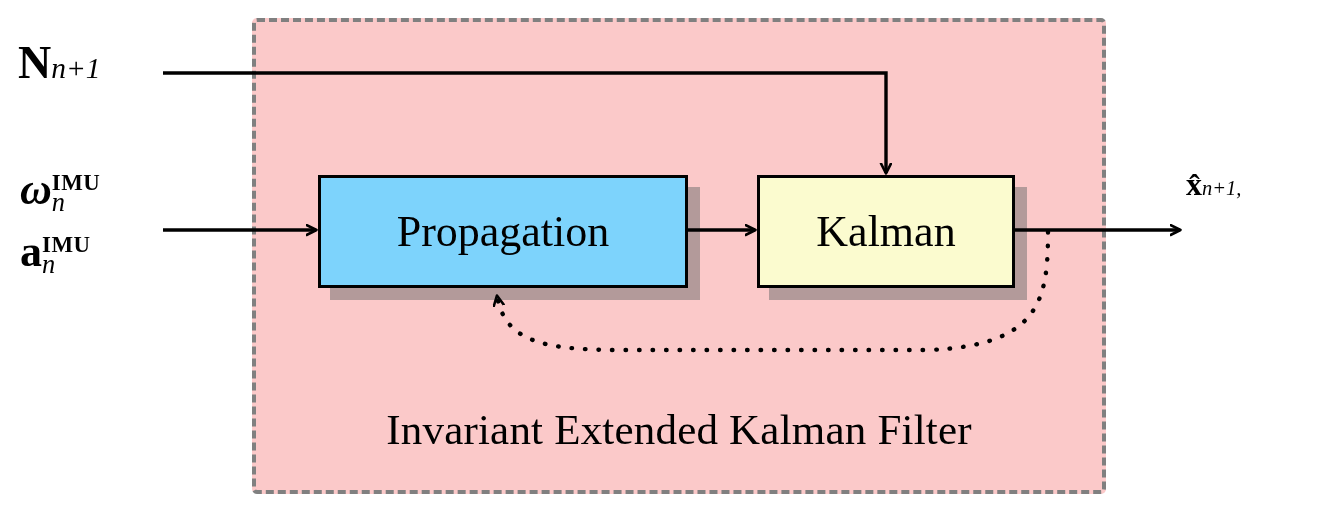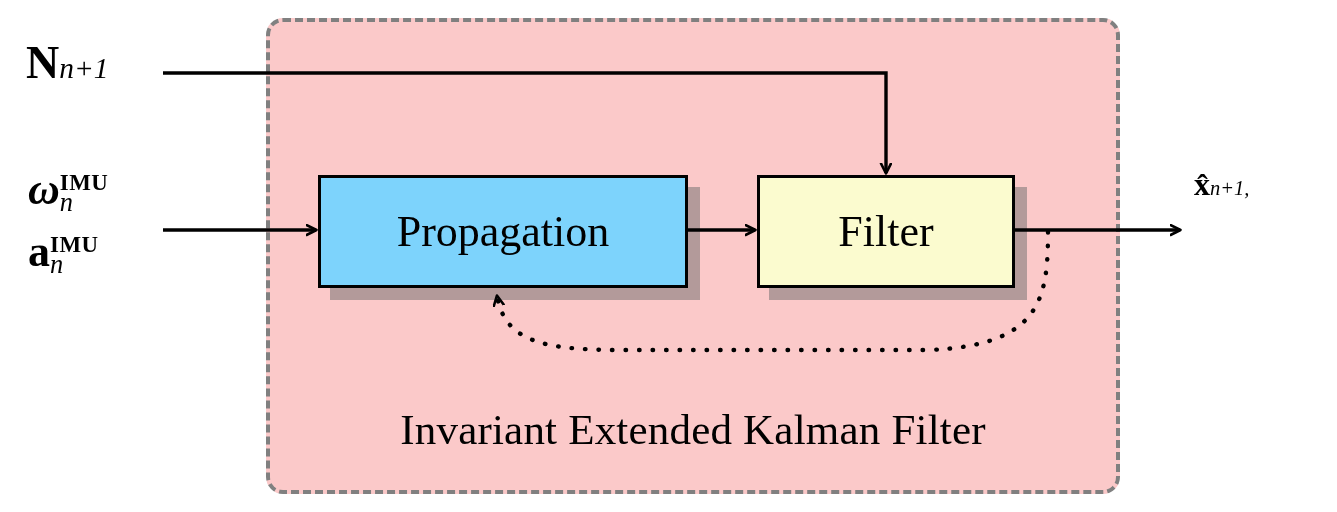--- a/index.html
+++ b/index.html
@@ -3,22 +3,22 @@
 <meta charset="utf-8">
 <style>
   html,body{margin:0;padding:0;background:#ffffff;}
   body{width:1337px;height:512px;position:relative;overflow:hidden;
        font-family:"Liberation Serif","DejaVu Serif",serif;color:#000;}
 
   #stage{position:absolute;inset:0;width:1337px;height:512px;}
 
   
   .panel{
-    position:absolute;left:266px;top:18px;width:854px;height:476px;
-    background:#fbc9c9;border:4px dashed #808080;border-radius:17px;
+    position:absolute;left:252px;top:18px;width:854px;height:476px;
+    background:#fbc9c9;border:4px dashed #808080;border-radius:5px;
     box-sizing:border-box;
   }
   .panel-title{
     position:absolute;left:0;right:0;top:386px;text-align:center;
     font-size:43px;line-height:1;letter-spacing:.2px;white-space:nowrap;
   }
 
   
   .block{
     position:absolute;box-sizing:border-box;border:3px solid #000;
@@ -27,21 +27,21 @@
   }
   .shadow{position:absolute;background:#b39a9a;z-index:3;}
 
   .block.prop{left:318px;top:175px;width:370px;height:113px;background:#7dd3fc;}
   .shadow.prop-sh{left:330px;top:187px;width:370px;height:113px;}
 
   .block.upd{left:757px;top:175px;width:258px;height:113px;background:#fbfbcf;}
   .shadow.upd-sh{left:769px;top:187px;width:258px;height:113px;}
 
   
-  .lbl{position:absolute;z-index:6;white-space:nowrap;line-height:1;margin-left:8px;}
+  .lbl{position:absolute;z-index:6;white-space:nowrap;line-height:1;}
   .mathb{font-weight:bold;font-style:normal;}
 
   .lbl-n{left:18px;top:40px;font-size:46px;}
   .lbl-imu{left:20px;top:168px;font-size:44px;}
   .lbl-out{left:1186px;top:168px;font-size:32px;}
 
   .stack-row{display:block;height:62px;}
   sup.sc{font-size:.52em;vertical-align:super;font-style:normal;font-weight:bold;letter-spacing:.5px;}
   sub.sc{font-size:.6em;vertical-align:sub;font-style:italic;font-weight:normal;}
   .subi{font-size:.64em;font-style:italic;font-weight:normal;vertical-align:baseline;}
@@ -59,21 +59,21 @@
     <div class="panel-title">Invariant Extended Kalman Filter</div>
   </div>
 
   <div class="shadow prop-sh"></div>
   <div class="shadow upd-sh"></div>
 
   <div class="block prop">
     <span>Propagation</span>
   </div>
   <div class="block upd">
-    <span>Filter</span>
+    <span>Kalman</span>
   </div>
 
   <svg id="wires" viewBox="0 0 1337 512">
     <defs>
       <marker id="ah" markerWidth="13" markerHeight="13" refX="10.5" refY="6" orient="auto" markerUnits="userSpaceOnUse">
         <path d="M1,1 L11,6 L1,11" fill="none" stroke="#000" stroke-width="2.6" stroke-linecap="round" stroke-linejoin="round"></path>
       </marker>
       <marker id="ahd" markerWidth="13" markerHeight="13" refX="10.5" refY="6" orient="auto" markerUnits="userSpaceOnUse">
         <path d="M1,1 L11,6 L1,11" fill="none" stroke="#000" stroke-width="2.6" stroke-linecap="round" stroke-linejoin="round"></path>
       </marker>

